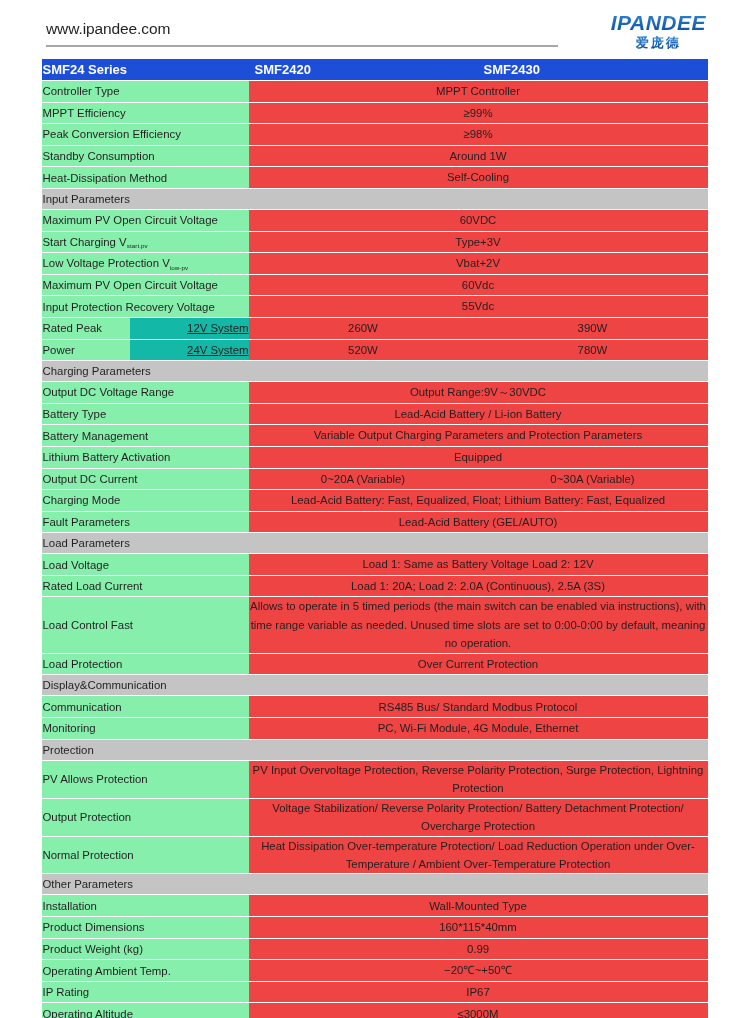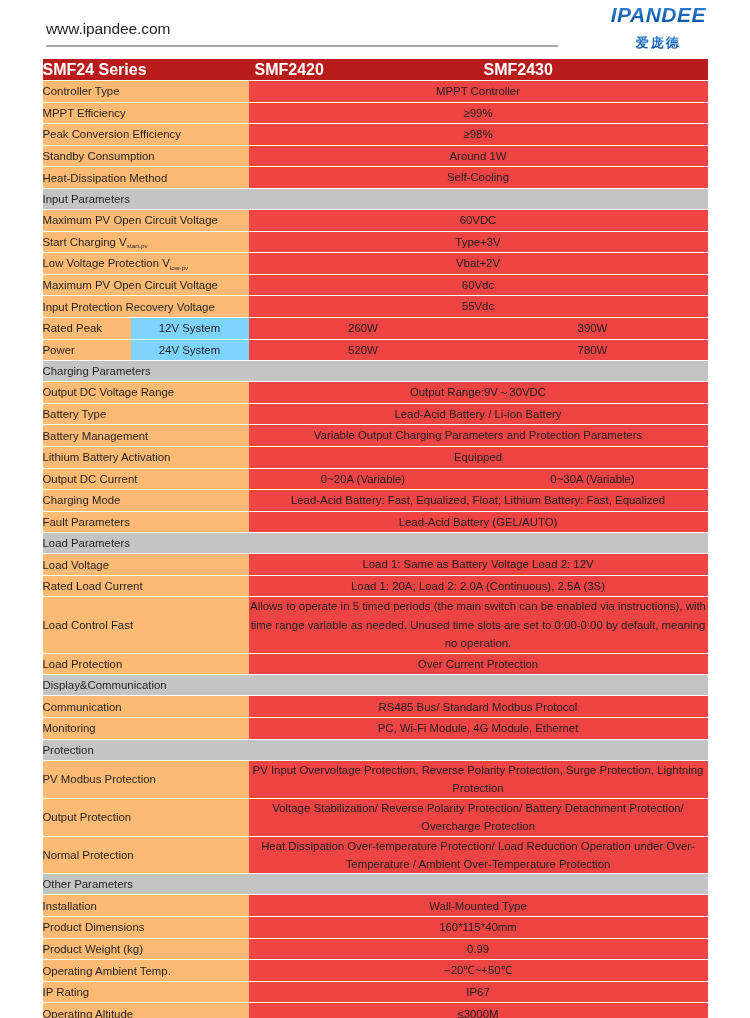--- a/index.html
+++ b/index.html
@@ -35,21 +35,21 @@
     position: absolute;
     left: 46px;
     top: 45px;
     width: 512px;
     height: 2px;
     background: #a8a8a8;
   }
   .brand {
     position: absolute;
     right: 44px;
-    top: 4px;
+    top: 12px;
     text-align: center;
     line-height: 1;
   }
   .brand-name {
     font-size: 21px;
     font-weight: bold;
     letter-spacing: 0.5px;
     font-style: italic;
     color: #1262b3;
     background: linear-gradient(180deg, #2f86d8 0%, #0b4f9e 100%);
@@ -61,64 +61,65 @@
   .brand-cn {
     font-size: 13px;
     font-weight: bold;
     letter-spacing: 2px;
     color: #1262b3;
     background: linear-gradient(180deg, #2f86d8 0%, #0b4f9e 100%);
     -webkit-background-clip: text;
     background-clip: text;
     -webkit-text-fill-color: transparent;
     display: block;
-    margin-top: 11px;
+    margin-top: 3px;
     font-family: "DejaVu Sans", sans-serif;
   }
 
   
   .spec-table {
     margin: 0 auto;
     width: 665px;
     border-collapse: separate;
     border-spacing: 0 1px;
     font-size: 11.4px;
     color: #231f20;
     table-layout: fixed;
   }
   .spec-table td {
     padding: 0;
     vertical-align: middle;
   }
   .label-cell {
-    background: #fdba74;
+    background: #86efac;
     padding: 4px 6px 4px 10px;
     text-align: left;
     white-space: nowrap;
   }
   .value-cell {
     background: #ef4444;
     padding: 4px 8px;
     text-align: center;
     line-height: 1.62;
   }
   .sub-label-cell {
-    background: #7dd3fc;
+    background: #14b8a6;
     padding: 4px 6px 4px 10px;
-    text-align: center;
+    text-align: right;
+    text-decoration: underline;
   }
 
   tr.data-row td { height: 20.6px; }
 
   
   .head-cell {
-    background: #b91c1c;
+    background: #1d4ed8;
     color: #ffffff;
     font-weight: bold;
-    font-size: 16px;
+    font-size: 13px;
     padding: 5px 6px 5px 12px;
     text-align: left;
     height: 21px;
   }
   .head-cell.center {
     padding-left: 6px;
   }
 
   
   .section-cell {
@@ -281,21 +282,21 @@
           <td colspan="2" class="value-cell multiline">RS485 Bus/ Standard Modbus Protocol</td>
         </tr>
         <tr class="data-row">
           <td class="label-cell" colspan="2">Monitoring</td>
           <td colspan="2" class="value-cell multiline">PC, Wi-Fi Module, 4G Module, Ethernet</td>
         </tr>
         <tr>
           <td colspan="4" class="section-cell">Protection</td>
         </tr>
         <tr class="data-row">
-          <td class="label-cell" colspan="2">PV Modbus Protection</td>
+          <td class="label-cell" colspan="2">PV Allows Protection</td>
           <td colspan="2" class="value-cell multiline">PV Input Overvoltage Protection, Reverse Polarity  Protection, Surge Protection, Lightning Protection</td>
         </tr>
         <tr class="data-row">
           <td class="label-cell" colspan="2">Output Protection</td>
           <td colspan="2" class="value-cell multiline">Voltage Stabilization/ Reverse Polarity Protection/ Battery Detachment Protection/ Overcharge Protection</td>
         </tr>
         <tr class="data-row">
           <td class="label-cell" colspan="2">Normal Protection</td>
           <td colspan="2" class="value-cell multiline">Heat Dissipation Over-temperature Protection/ Load Reduction Operation under Over-Temperature / Ambient Over-Temperature Protection</td>
         </tr>

